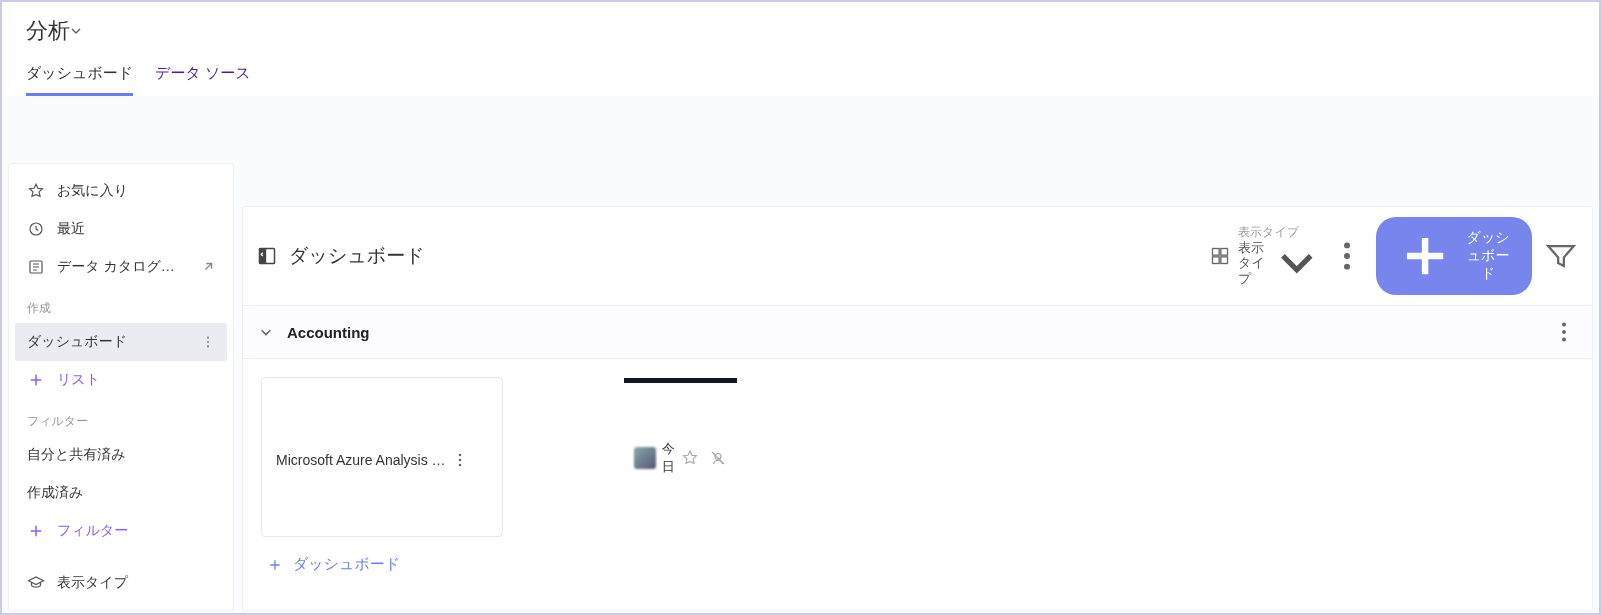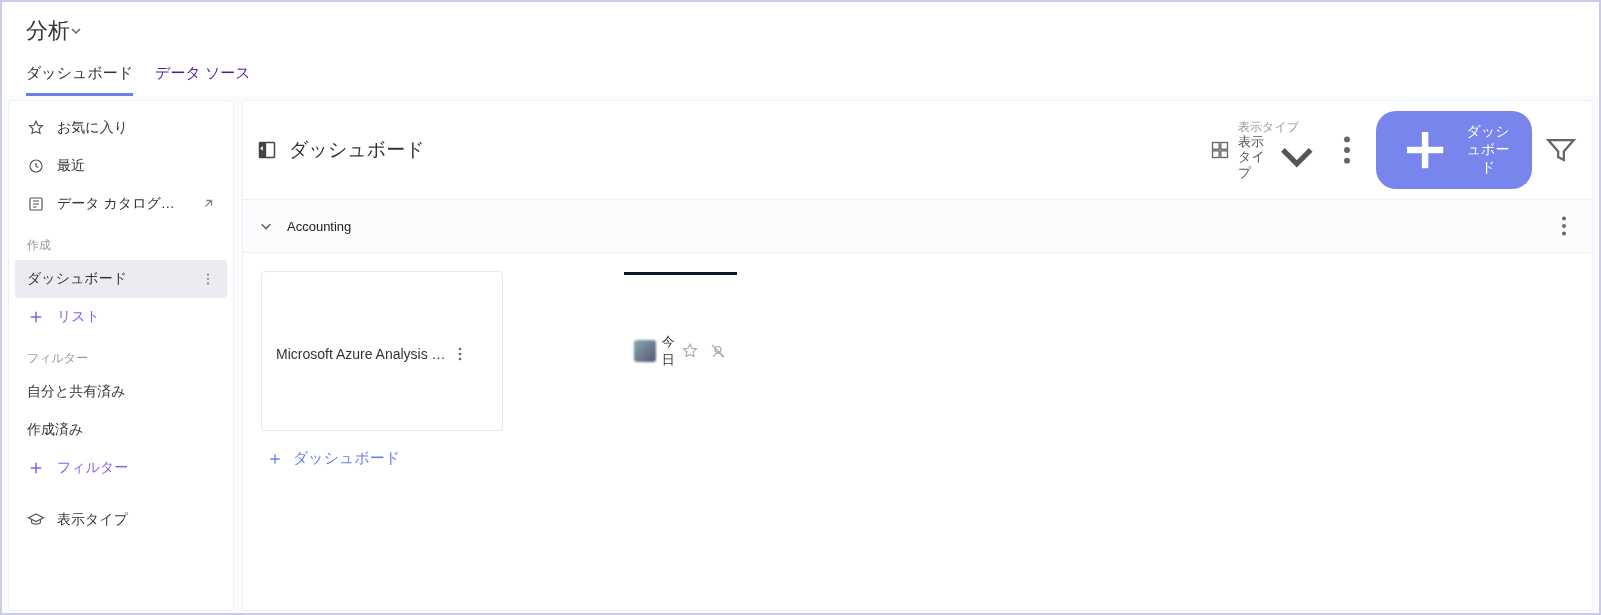--- a/index.html
+++ b/index.html
@@ -31,20 +31,21 @@
   cursor: pointer;
 }
 .tab.active { color: #333; border-bottom-color: #6b7ef0; }
 
 
 .body-wrap {
   display: flex;
   height: calc(100% - 96px);
   padding: 4px 6px 0 6px;
   gap: 8px;
+  align-items: flex-end;
 }
 
 
 .sidebar {
   width: 226px;
   background: #fff;
   border: 1px solid #eef0f4;
   border-radius: 3px;
   padding: 8px 6px;
   overflow-y: auto;
@@ -105,36 +106,36 @@
   cursor:pointer;
 }
 
 .group-header {
   display:flex;align-items:center;gap:14px;
   padding:14px 16px;
   border-bottom:1px solid #eef0f4;
   background:#fcfcfe;
 }
 .group-header .chev { color:#666; }
-.group-header .name { font-weight:400;font-size:13px;color:#222;flex:1;}
+.group-header .name { font-weight:700;font-size:15px;color:#222;flex:1;}
 
 .cards-area { padding:18px; }
 .card {
   width:242px;
   border:1px solid #e6e8ef;
   border-radius:4px;
   background:#fff;
   display:flex;flex-direction:row;
 }
 .card-head { display:flex;align-items:center;padding:10px 10px 4px 14px;gap:6px;}
 .card-title { flex:1;font-size:14px;color:#333;white-space:nowrap;overflow:hidden;text-overflow:ellipsis;}
 .card-body { padding:4px 10px 6px 10px; }
 .mini-chart { display:flex;align-items:flex-end;gap:3px;height:148px;width:100%;}
 .mini-chart .bar { flex:1;background:#6b93cf;border-radius:1px 1px 0 0;}
-.card-foot { display:flex;align-items:center;gap:6px;padding:6px 10px 10px 10px;border-top:3px solid #0f172a;}
+.card-foot { display:flex;align-items:center;gap:6px;padding:6px 10px 10px 10px;border-top:5px solid #0f172a;}
 .avatar {width:22px;height:22px;border-radius:3px;background:linear-gradient(135deg,#8aa,#557);filter:blur(1px);}
 .foot-date{font-size:13px;color:#333;flex:1;}
 .foot-icons{display:flex;gap:10px;color:#aaa;}
 
 .add-dash-row {
   display:flex;align-items:center;gap:10px;
   color:#6b7ef0;font-size:15px;
   padding:18px 6px;
   cursor:pointer;
   width:fit-content;

